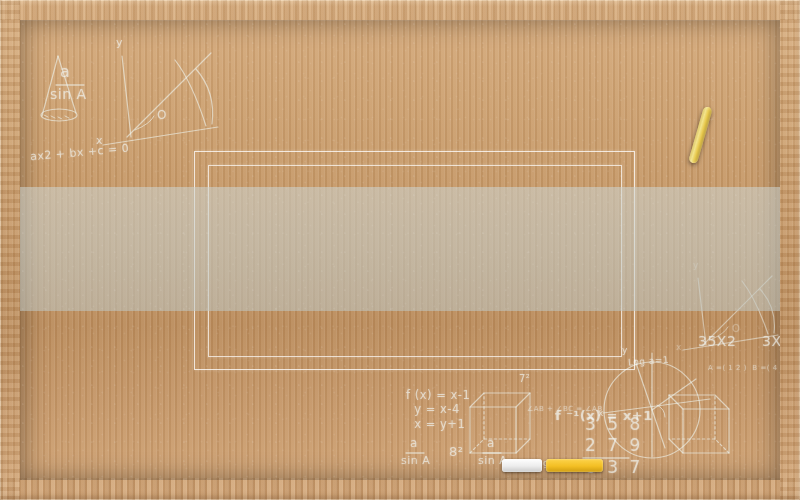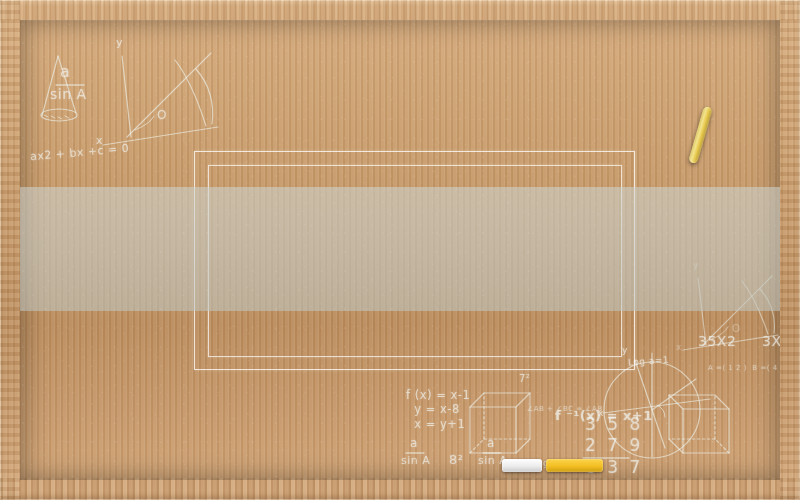--- a/index.html
+++ b/index.html
@@ -201,31 +201,31 @@
       <span class="chalk-txt" style="left:40px;top:42px;font-size:16px;">a</span>
       <span class="chalk-txt" style="left:30px;top:66px;font-size:14px;">sin A</span>
 
       <span class="chalk-txt" style="left:96px;top:16px;font-size:11px;">y</span>
       <span class="chalk-txt" style="left:76px;top:114px;font-size:11px;">x</span>
       <span class="chalk-txt" style="left:137px;top:88px;font-size:12px;">O</span>
 
       <span class="chalk-txt" style="left:10px;top:126px;font-size:11px;transform:rotate(-5deg);">ax2 + bx +c = 0</span>
 
       <span class="chalk-txt" style="left:386px;top:368px;font-size:11.5px;">f (x) = x-1
-  y = x-8
+  y = x-4
   x = y+1</span>
 
       <span class="chalk-txt" style="left:499px;top:353px;font-size:10px;">7²</span>
 
       <span class="chalk-txt" style="left:507px;top:385px;font-size:7px;opacity:.75;">∠AB + ∠BC = ∠AB</span>
 
       <span class="chalk-txt" style="left:390px;top:416px;font-size:12px;">a</span>
       <span class="chalk-txt" style="left:381px;top:434px;font-size:11px;">sin A</span>
 
-      <span class="chalk-txt" style="left:429px;top:424px;font-size:13px;margin-top:8px;">8²</span>
+      <span class="chalk-txt" style="left:429px;top:424px;font-size:13px;">8²</span>
 
       <span class="chalk-txt" style="left:467px;top:416px;font-size:12px;">a</span>
       <span class="chalk-txt" style="left:458px;top:434px;font-size:11px;">sin A</span>
 
       <span class="chalk-txt" style="left:535px;top:388px;font-size:13px;font-weight:bold;">f ⁻¹(x) = x+1</span>
 
       <span class="chalk-txt" style="left:506px;top:438px;font-size:9px;">#log (bc)</span>
 
       <span class="chalk-txt" style="left:608px;top:336px;font-size:9px;transform:rotate(-4deg);">Log a=1</span>
 

